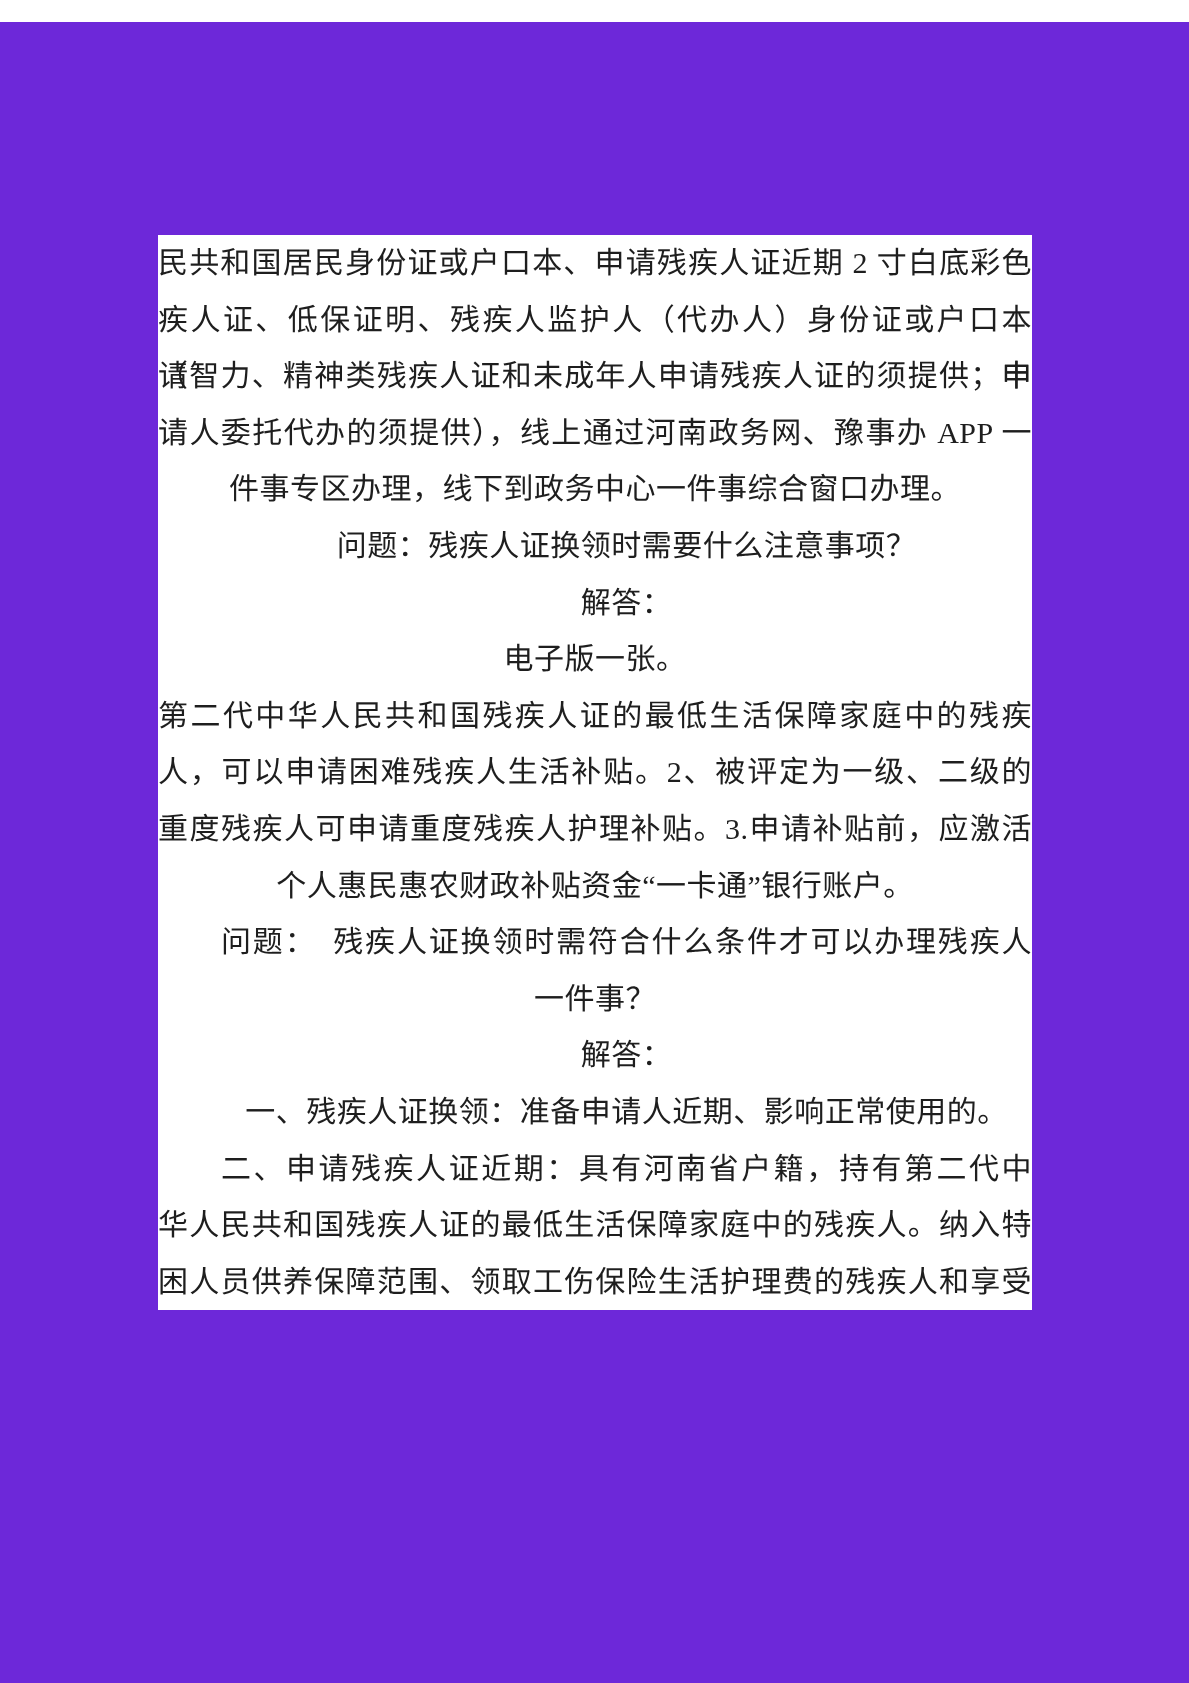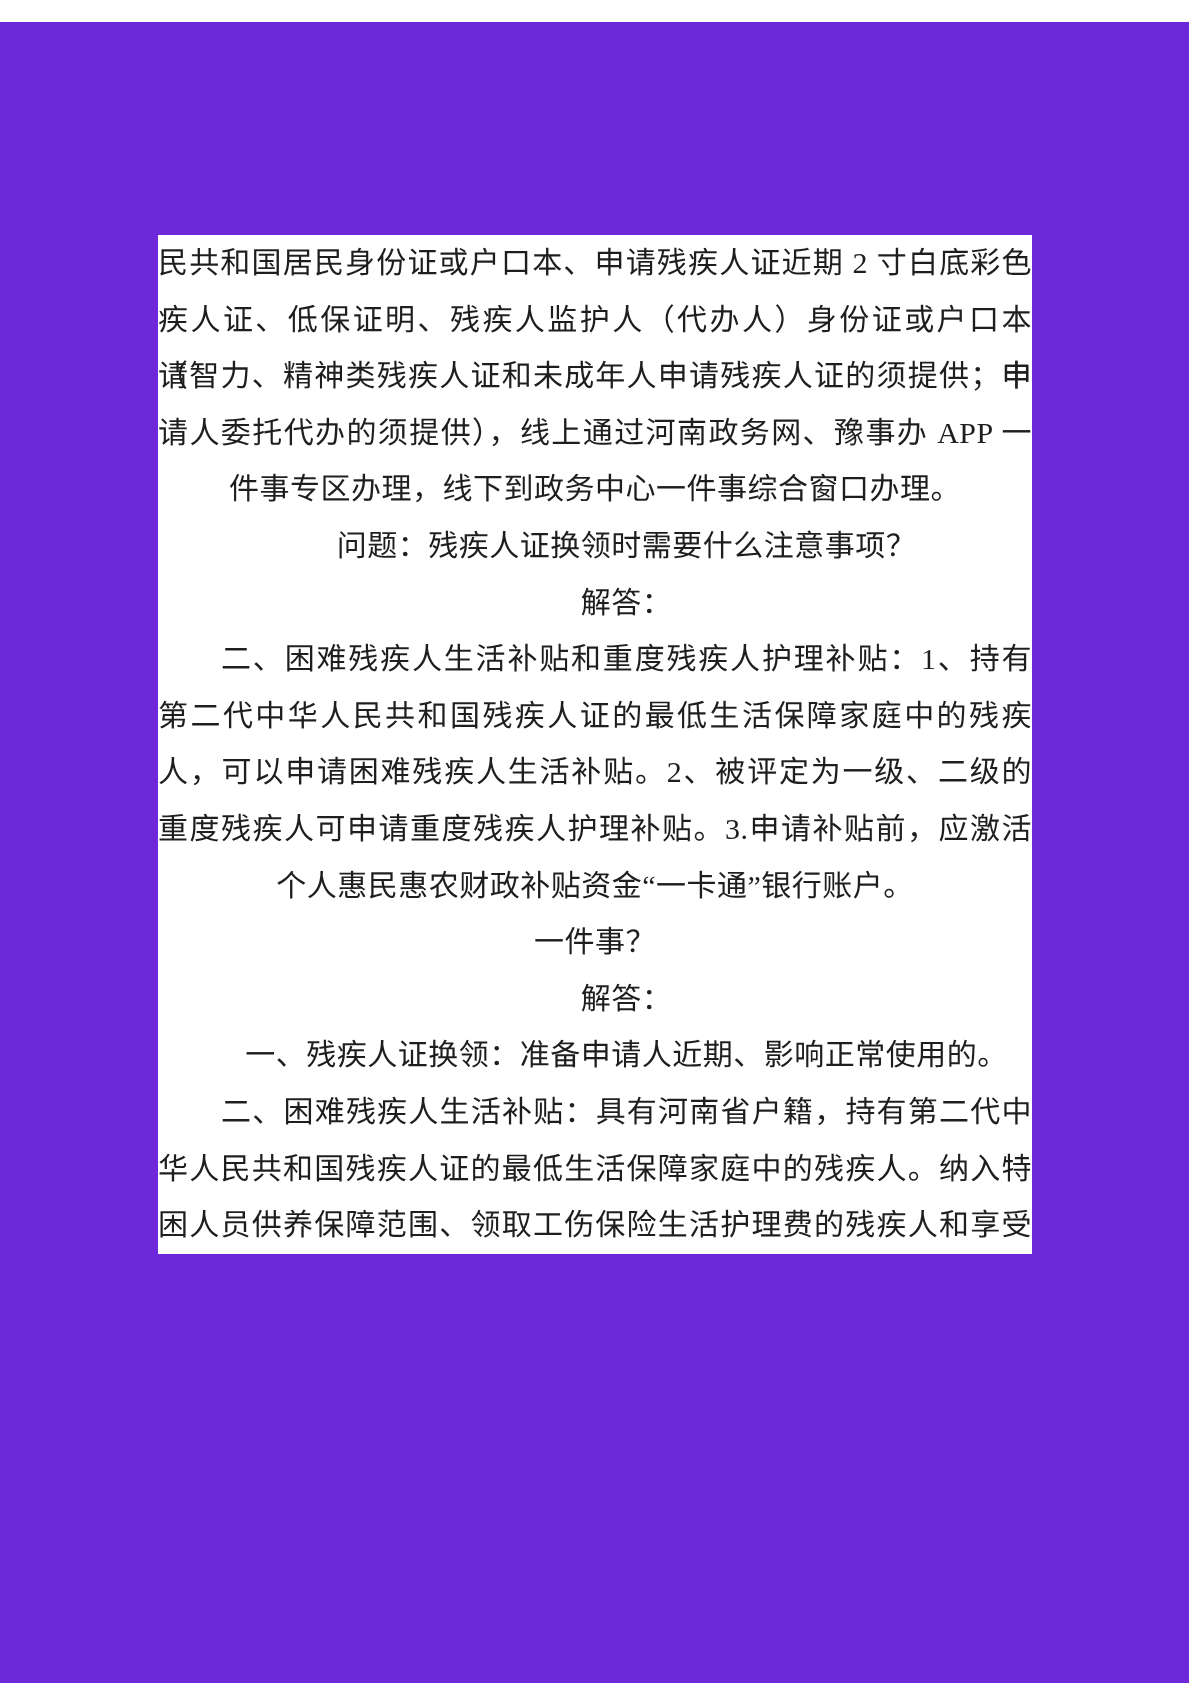--- a/index.html
+++ b/index.html
@@ -46,25 +46,26 @@
 
 <div class="page">
   <div class="text-block" id="doc-body" style="background: rgb(255, 255, 255); color: rgb(30, 30, 30);">
       <div class="line stretch">民共和国居民身份证或户口本、申请残疾人证近期 2 寸白底彩色</div>
       <div class="line stretch">疾人证、低保证明、残疾人监护人（代办人）身份证或户口本（申</div>
       <div class="line stretch">请智力、精神类残疾人证和未成年人申请残疾人证的须提供；申</div>
       <div class="line stretch">请人委托代办的须提供），线上通过河南政务网、豫事办 APP 一</div>
       <div class="line">件事专区办理，线下到政务中心一件事综合窗口办理。</div>
       <div class="line indent">问题：残疾人证换领时需要什么注意事项？</div>
       <div class="line indent">解答：</div>
-      <div class="line stretch indent">二、困难残疾人生活补贴和重度残疾人护理补贴：1、持有</div>
+      <div class="line">电子版一张。</div>
       <div class="line stretch">第二代中华人民共和国残疾人证的最低生活保障家庭中的残疾</div>
       <div class="line stretch">人，可以申请困难残疾人生活补贴。2、被评定为一级、二级的</div>
       <div class="line stretch">重度残疾人可申请重度残疾人护理补贴。3.申请补贴前，应激活</div>
       <div class="line">个人惠民惠农财政补贴资金“一卡通”银行账户。</div>
+      <div class="line stretch indent">问题：　残疾人证换领时需符合什么条件才可以办理残疾人</div>
       <div class="line">一件事？</div>
       <div class="line indent">解答：</div>
       <div class="line indent">一、残疾人证换领：准备申请人近期、影响正常使用的。</div>
-      <div class="line stretch indent">二、困难残疾人生活补贴：具有河南省户籍，持有第二代中</div>
+      <div class="line stretch indent">二、申请残疾人证近期：具有河南省户籍，持有第二代中</div>
       <div class="line stretch">华人民共和国残疾人证的最低生活保障家庭中的残疾人。纳入特</div>
       <div class="line stretch">困人员供养保障范围、领取工伤保险生活护理费的残疾人和享受</div>
     </div>
 </div>
 
 </body></html>

